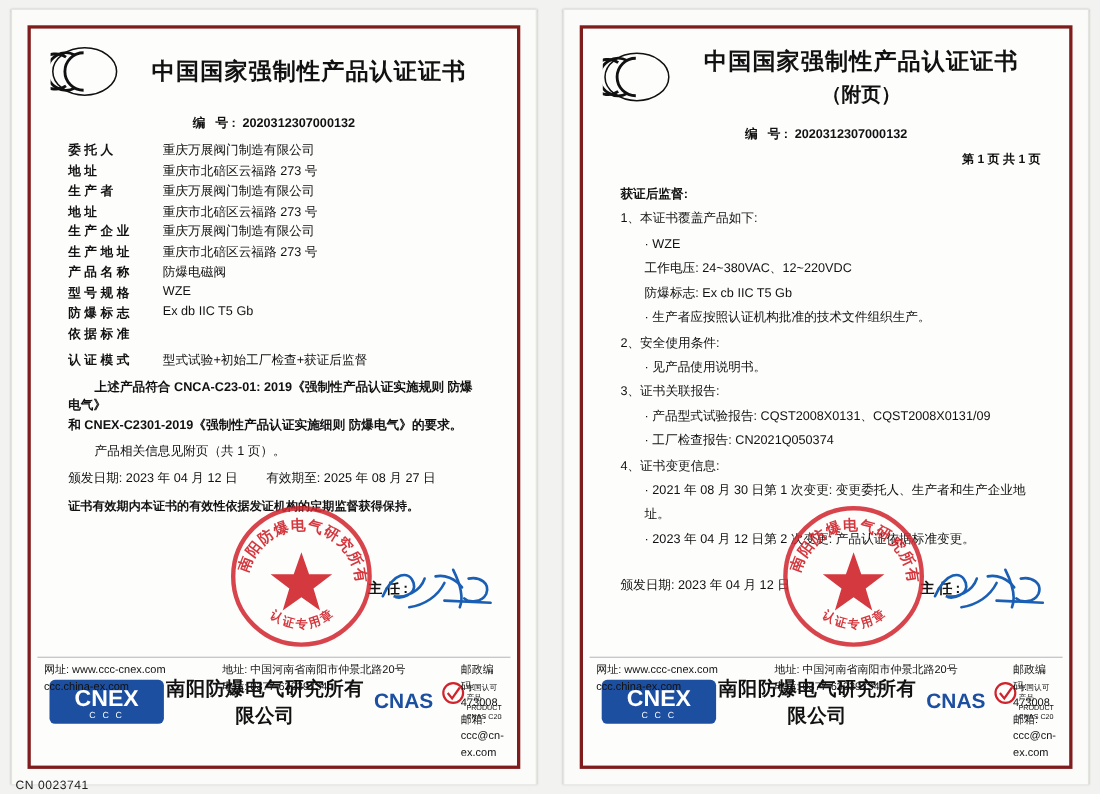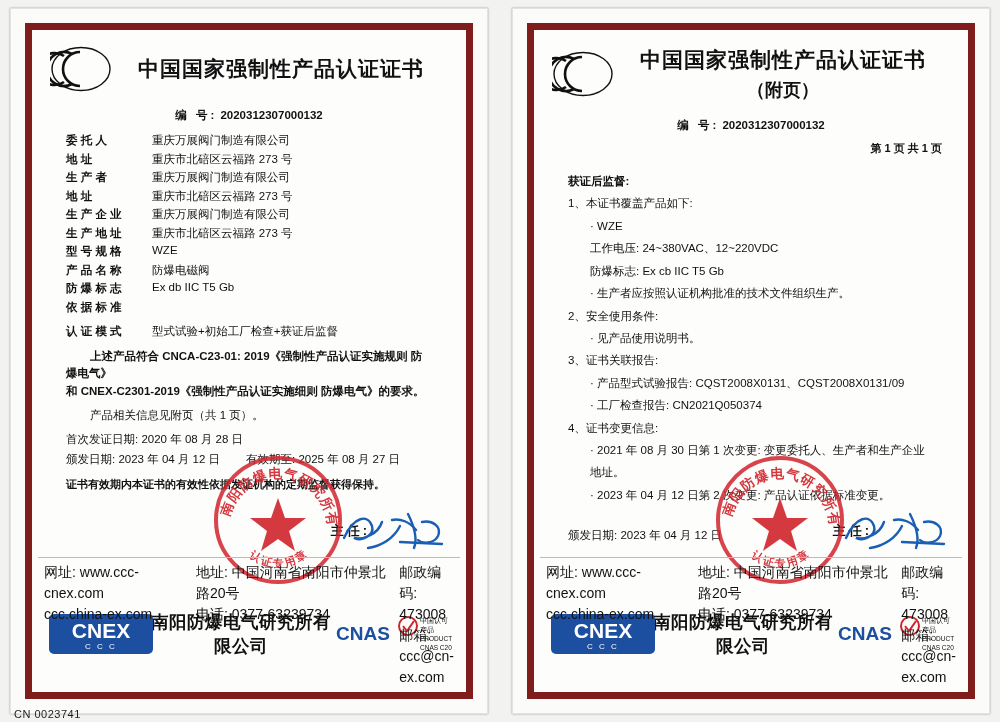--- a/index.html
+++ b/index.html
@@ -18,21 +18,21 @@
     box-shadow:0 0 2px rgba(0,0,0,.35);
     border:1px solid #e3e3df;
     box-sizing:border-box;
     overflow:hidden;
   }
   .page.left{left:10px;}
   .page.right{left:512px;}
   .inner{
     position:absolute;
     left:14px;top:14px;right:14px;bottom:14px;
-    border:7px solid #7f1d1d;
+    border:3px solid #7f1d1d;
     background:#fdfdfc;
     box-sizing:border-box;
   }
   
   .header{
     display:flex;align-items:center;
     padding:16px 10px 2px 18px;
     gap:14px;
   }
   .ccc-logo{
@@ -143,21 +143,21 @@
     letter-spacing:.5px;flex:1;text-align:center;
     margin-left:-6px;
   }
   .cnas{width:118px;height:44px;flex:0 0 auto;position:relative;}
   .footer-info{
     position:absolute;left:0;right:0;bottom:4px;
     border-top:1px solid #b9bdb9;
     margin:0 6px;
     padding-top:4px;
     display:flex;
-    font-size:14px;color:#111;
+    font-size:10px;color:#111;
     line-height:1.5;
   }
   .fi-col{padding:0 6px;}
   .fi-col.c1{width:150px;}
   .fi-col.c2{width:205px;}
   .fi-col.c3{flex:1;}
   .cn-code{
     position:absolute;left:14px;bottom:2px;
     font-size:11px;color:#1d1d1d;
     letter-spacing:.5px;
@@ -210,51 +210,45 @@
       </div>
       <div class="frow">
         <div class="flab">生 产 企 业</div>
         <div class="fval">重庆万展阀门制造有限公司</div>
       </div>
       <div class="frow">
         <div class="flab">生 产 地 址</div>
         <div class="fval">重庆市北碚区云福路 273 号</div>
       </div>
       <div class="frow">
+        <div class="flab">产 品 名 称</div>
+        <div class="fval">防爆电磁阀</div>
+      </div>
+      <div class="frow">
         <div class="flab">型 号 规 格</div>
         <div class="fval">WZE</div>
-      </div>
-      <div class="frow">
-        <div class="flab">产 品 名 称</div>
-        <div class="fval">防爆电磁阀</div>
       </div>
       <div class="frow">
         <div class="flab">防 爆 标 志</div>
         <div class="fval">Ex db IIC T5 Gb</div>
       </div>
       <div class="frow">
         <div class="flab">依 据 标 准</div>
       </div>
       <div class="frow gap">
         <div class="flab">认 证 模 式</div>
         <div class="fval">型式试验+初始工厂检查+获证后监督</div>
       </div>
     </div>
 
     <div class="para bold indent">上述产品符合 CNCA-C23-01: 2019《强制性产品认证实施规则   防爆电气》</div>
     <div class="para bold" style="margin-top:0">和 CNEX-C2301-2019《强制性产品认证实施细则   防爆电气》的要求。</div>
     <div class="para indent" style="margin-top:6px">产品相关信息见附页（共 1 页）。</div>
 
     <div class="dates">
-      <div class="row">
-        <div class="c1">
-          <span>首次发证日期:</span>
-          <span>2020 年 08 月 28 日</span>
-        </div>
-      </div>
       <div class="row">
         <div class="c1">
           <span>颁发日期:</span>
           <span>2023 年 04 月 12 日</span>
         </div>
         <div>
           <span>有效期至:</span>
           <span>2025 年 08 月 27 日</span>
         </div>
       </div>

